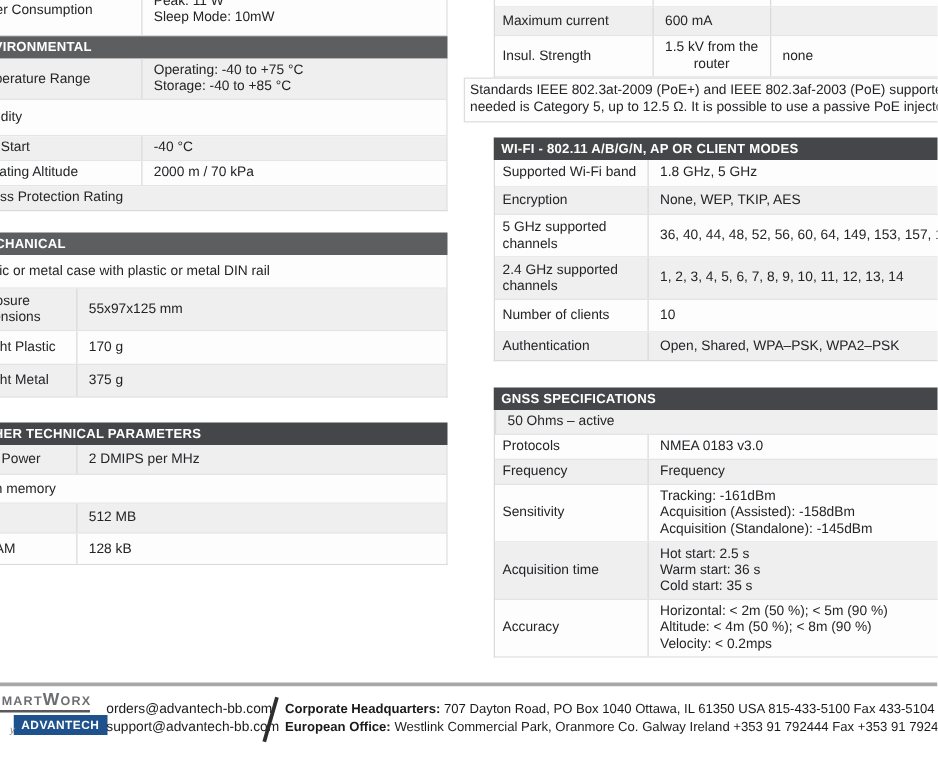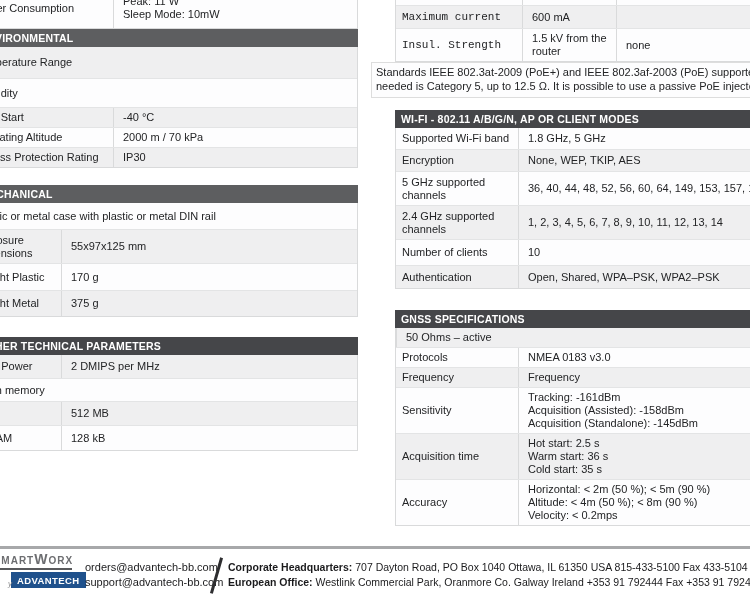--- a/index.html
+++ b/index.html
@@ -30,22 +30,22 @@
   .val{flex:1;white-space:pre-line;font-size:11px;line-height:13px;border-left:1px solid #d9dadb;
        padding:3px 4px 3px 9px;box-sizing:border-box;align-self:stretch;display:flex;align-items:center;}
   .val > span{display:block;}
   .col-left .lbl{width:138px;padding:2px 6px 2px 0;}
   .col-left .narrow .lbl{width:86px;}
   .col-right .lbl{width:122px;padding:2px 4px 2px 6px;}
   .desc-row{font-size:11px;line-height:13px;padding:2px 4px 2px 0;display:flex;align-items:center;}
   .valtext{white-space:pre-line;}
 
   
-  .tbl3 .lbl{width:126px;padding:2px 4px 2px 6px;font-family:Liberation Mono, monospace;}
-  .tbl3 .v1{width:94px;flex:none;}
+  .tbl3 .lbl{width:126px;padding:2px 4px 2px 6px;}
+  .tbl3 .v1{width:94px;flex:none;text-align:center;}
   .tbl3 .v2{flex:1;}
 
   .note{
     margin-left:-24px;margin-top:0;border:1px solid #dddddd;background:#fdfdfe;
     font-size:11px;line-height:13.5px;padding:3px 0 4px 4px;white-space:nowrap;width:490px;
     box-sizing:border-box;
   }
 
   .spacer17{height:17px;}.spacer20{height:20px;}.spacer12{height:12px;}.spacer21{height:21px;}
 
@@ -73,35 +73,36 @@
       <div class="lbl">Power Consumption</div>
       <div class="val"><span class="valtext">Peak: 11 W
 Sleep Mode: 10mW</span></div>
     </div>
   </div>
 
   <div class="bar light">ENVIRONMENTAL</div>
   <div class="tbl">
     <div class="row gray" style="min-height:32px">
       <div class="lbl">Temperature Range</div>
+      <div class="val"><span class="valtext">Operating: -40 to +75 °C
+Storage:  -40 to +85 °C</span></div>
     </div>
     <div class="row white" style="min-height:29px">
       <div class="lbl">Humidity</div>
     </div>
     <div class="row gray" style="min-height:17px">
       <div class="lbl">Cold Start</div>
       <div class="val"><span class="valtext">-40 °C</span></div>
     </div>
     <div class="row white" style="min-height:18px">
       <div class="lbl">Operating Altitude</div>
       <div class="val"><span class="valtext">2000 m / 70 kPa</span></div>
     </div>
     <div class="row gray" style="min-height:19px">
       <div class="lbl">Ingress Protection Rating</div>
-      <div class="val"><span class="valtext">IP30</span></div>
     </div>
   </div>
 
   <div class="spacer17"></div>
   <div class="bar light">MECHANICAL</div>
   <div class="tbl narrow">
     <div class="row white" style="min-height:27px">
       <div class="desc-row">Plastic or metal case with plastic or metal DIN rail</div>
     </div>
     <div class="row gray" style="min-height:34px">

